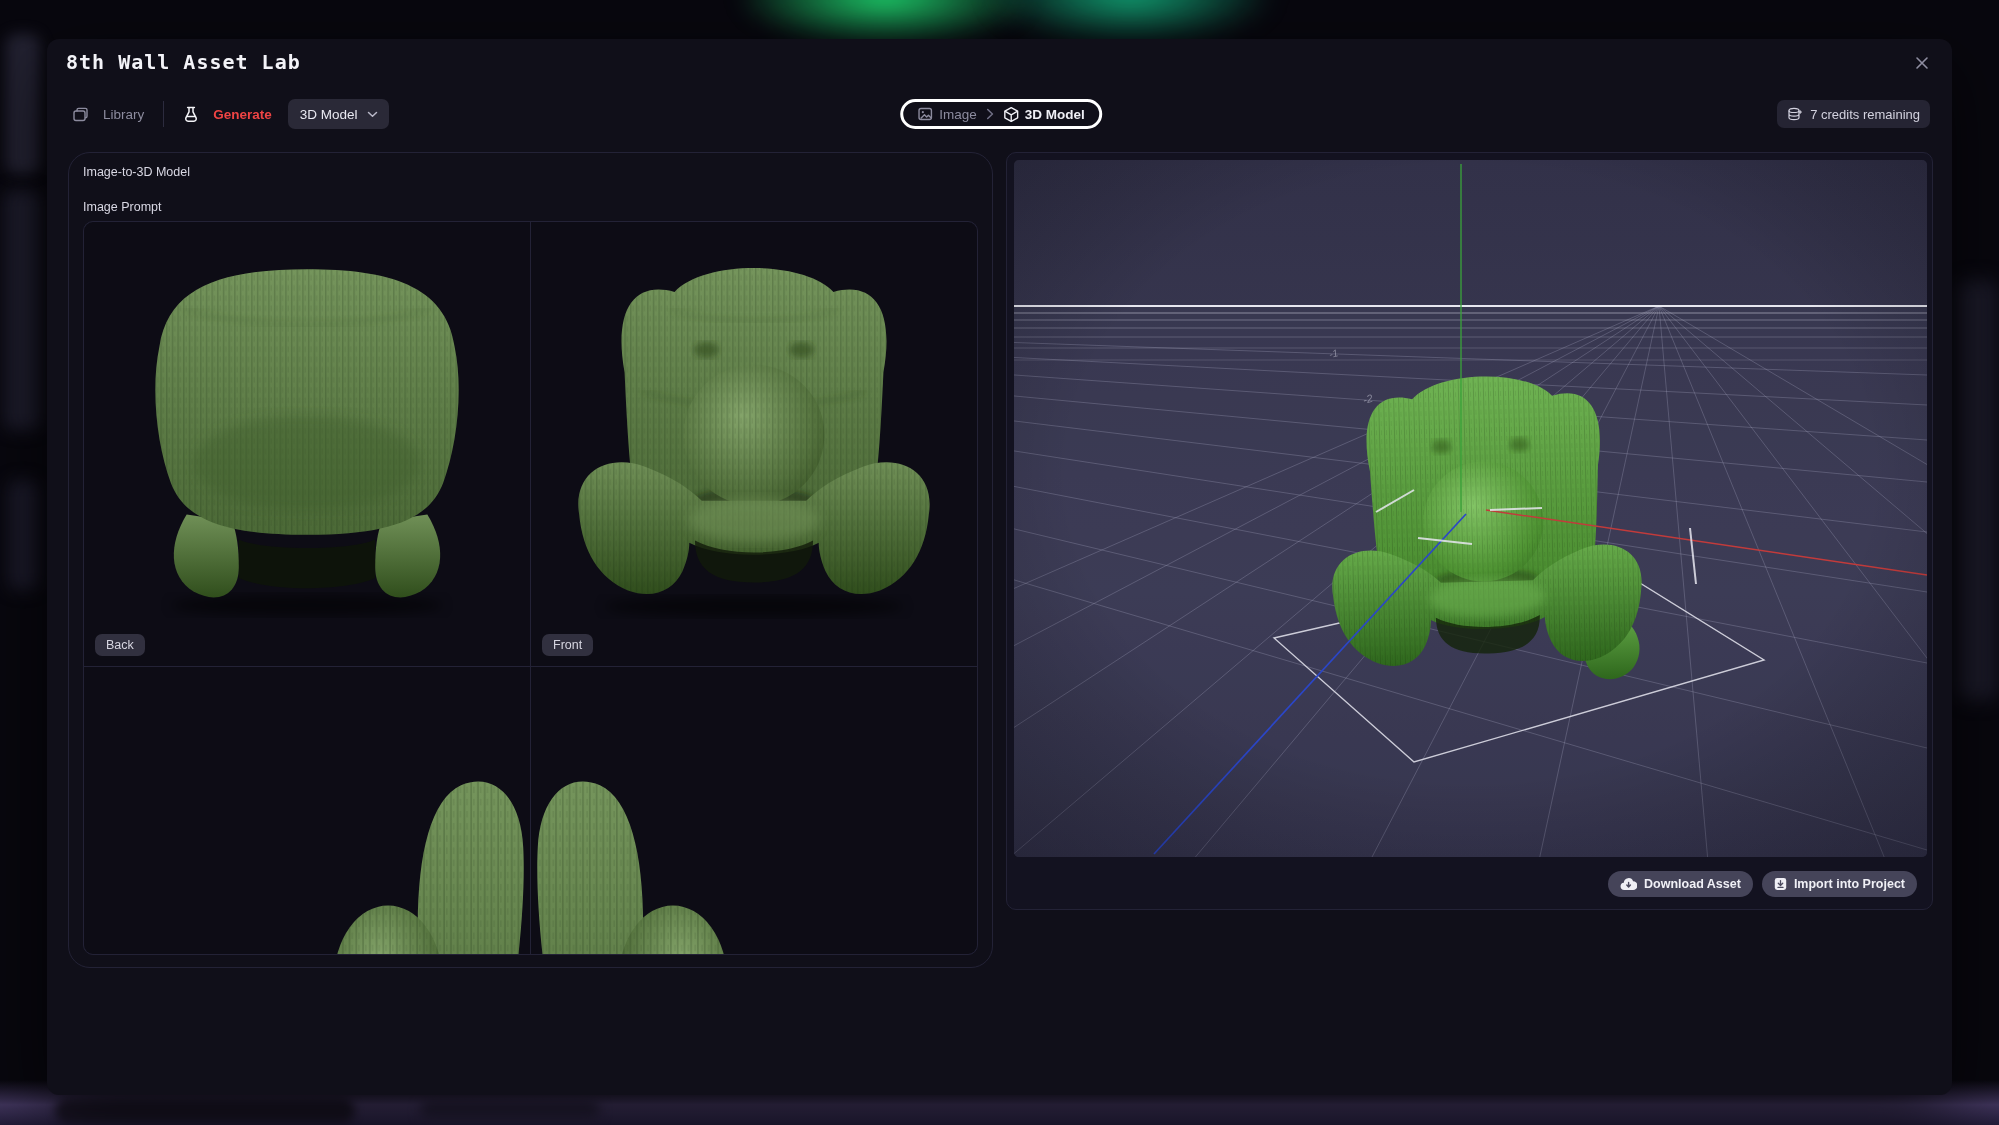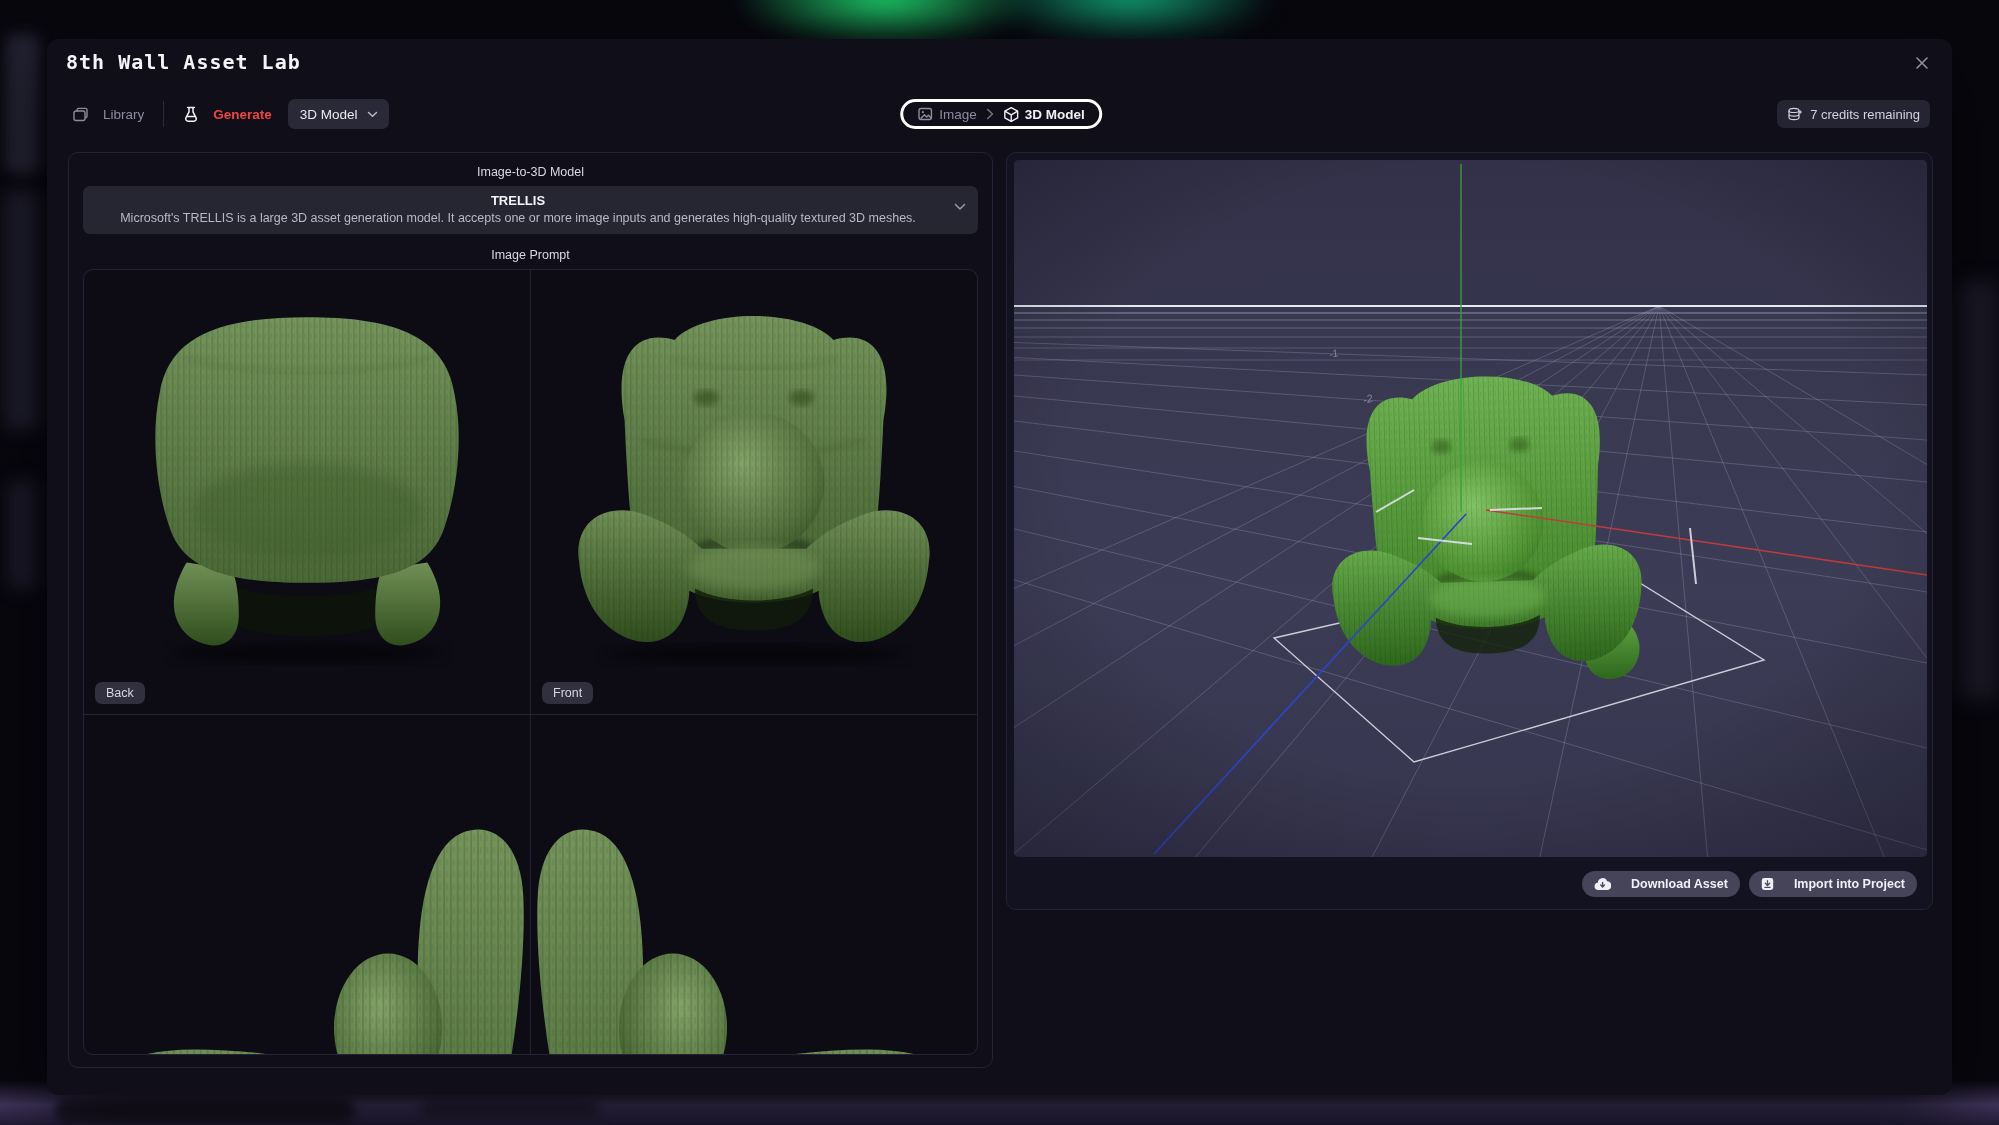--- a/index.html
+++ b/index.html
@@ -51,23 +51,23 @@
   .breadcrumb { position:absolute; left:50%; transform:translateX(-50%);
     height:30px; border:3px solid #ffffff; border-radius:16px; padding:0 14px;
     display:flex; align-items:center; gap:9px; font-size:13.5px; }
   .crumb { display:flex; align-items:center; gap:6px; cursor:pointer; }
   .crumb-image { color:#8c8b9e; }
   .crumb-model { color:#efeff5; font-weight:600; }
   .credits { margin-left:auto; height:28px; background:#252433; border-radius:7px;
     padding:0 10px; display:flex; align-items:center; gap:7px; font-size:13px; color:#d3d2df; }
 
   
-  .left-panel { position:absolute; left:21px; top:113px; width:925px; height:916px;
-    border:1px solid #232236; border-radius:10px; padding:12px 14px;
-    display:flex; flex-direction:column; overflow:hidden;text-align:center; }
+  .left-panel { position:absolute; left:21px; top:113px; width:925px; height:816px;
+    border:1px solid #232236; border-radius:22px; padding:12px 14px;
+    display:flex; flex-direction:column; overflow:hidden; }
   .field-label { font-size:12.5px; color:#d9d8e4; margin-bottom:7px; }
   .model-select { position:relative; min-height:48px; background:#262532; border-radius:7px;
     padding:7px 38px 7px 13px; cursor:pointer; }
   .model-name { font-size:13px; font-weight:700; color:#f2f2f7; }
   .model-desc { font-size:12.5px; color:#b9b8c8; margin-top:3px; }
   .select-chevron { position:absolute; right:12px; top:17px; }
   .prompt-label { margin-top:14px; }
   .image-grid { flex:1; min-height:0; display:grid; grid-template-columns:1fr 1fr;
     grid-template-rows:444px 444px; gap:1px; background:#232236;
     border:1px solid #232236; border-radius:10px; overflow:hidden; }
@@ -77,21 +77,21 @@
   .cell-badge { position:absolute; left:11px; bottom:10px; background:rgba(52,51,65,.95);
     border-radius:7px; padding:4px 11px; font-size:12.5px; color:#d7d6e1; }
 
   
   .right-panel { position:absolute; left:959px; top:113px; width:927px; height:758px;
     border:1px solid #232236; border-radius:10px; background:#131220; }
   .viewport { position:absolute; left:7px; top:7px; width:913px; height:697px;
     border-radius:5px; overflow:hidden; cursor:grab; }
   .vp-buttons { position:absolute; right:15px; bottom:12px; display:flex; gap:9px; }
   .vp-btn { height:26px; padding:0 12px; background:rgba(74,73,94,.92); border-radius:13px;
-    display:flex; align-items:center; gap:20px; font-size:12.5px; font-weight:700;
+    display:flex; align-items:center; gap:7px; font-size:12.5px; font-weight:700;
     color:#f0f0f6; cursor:pointer; }
 
   svg { display:block; }
 </style>
 </head>
 <body>
 
 <svg width="0" height="0" style="position:absolute" aria-hidden="true">
   <defs>
     <linearGradient id="gBack" x1="0" y1="0" x2="0" y2="1">
@@ -217,27 +217,20 @@
           <path d="M2,3.4 v3.6 a5,2.1 0 0 0 10,0 V3.4 M2,7 v3.6 a5,2.1 0 0 0 10,0 V7" fill="none" stroke="#d3d2df" stroke-width="1.2"></path>
           <path d="M12,5 h2.5 M13.2,3.8 v2.4" stroke="#d3d2df" stroke-width="1.1" stroke-linecap="round"></path>
         </svg>
         <span>7 credits remaining</span>
       </div>
     </div>
 
     <div class="left-panel">
       <div class="field-label">Image-to-3D Model</div>
 
-      <div class="model-select">
-        <div class="model-name">TRELLIS</div>
-        <div class="model-desc">Microsoft's TRELLIS is a large 3D asset generation model. It accepts one or more image inputs and generates high-quality textured 3D meshes.</div>
-        <svg class="select-chevron" width="12" height="8" viewBox="0 0 12 8">
-          <path d="M1.5,1.5 L6,6 L10.5,1.5" fill="none" stroke="#9a99ac" stroke-width="1.5" stroke-linecap="round" stroke-linejoin="round"></path>
-        </svg>
-      </div>
 
       <div class="field-label prompt-label">Image Prompt</div>
 
       <div class="image-grid">
 
         <div class="img-cell">
           <svg width="386" height="378" viewBox="0 0 340 333" style="margin-top:20px">
             <ellipse cx="170" cy="320" rx="120" ry="9" fill="#000" opacity="0.5" filter="url(#fBlur5)"></ellipse>
             <path d="M64,240 C48,266 48,294 70,308 C92,320 110,310 110,286 C110,270 108,256 104,246 Z" fill="url(#gArm)"></path>
             <path d="M276,240 C292,266 292,294 270,308 C248,320 230,310 230,286 C230,270 232,256 236,246 Z" fill="url(#gArm)"></path>

